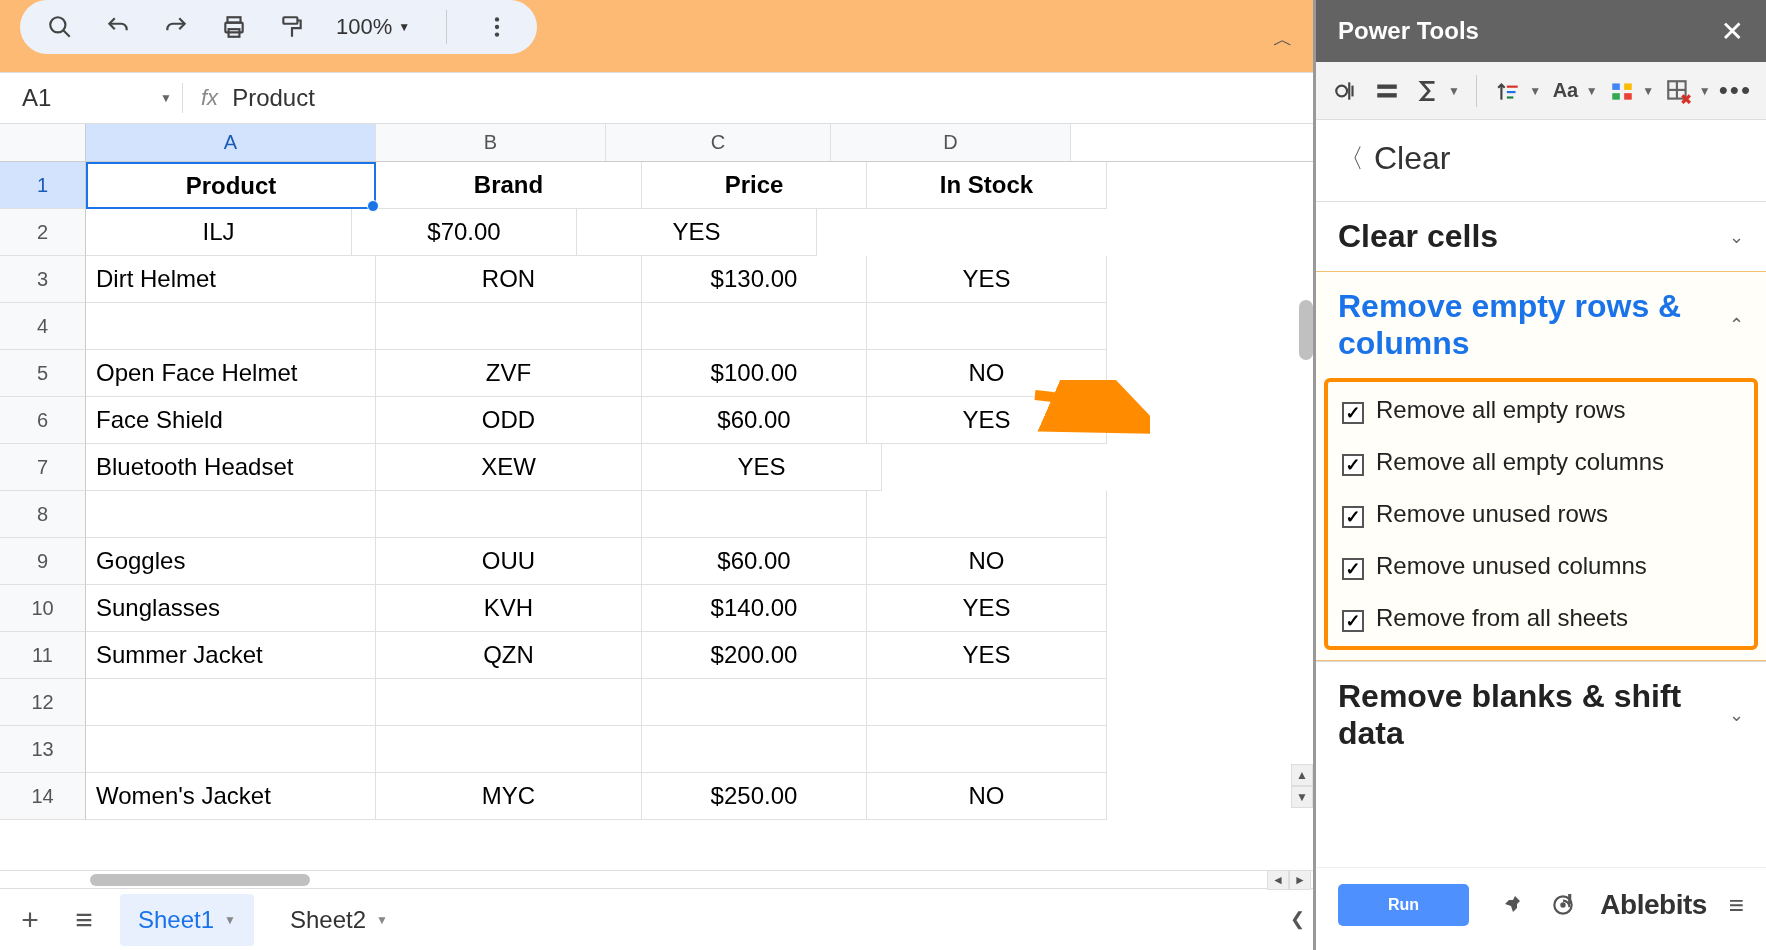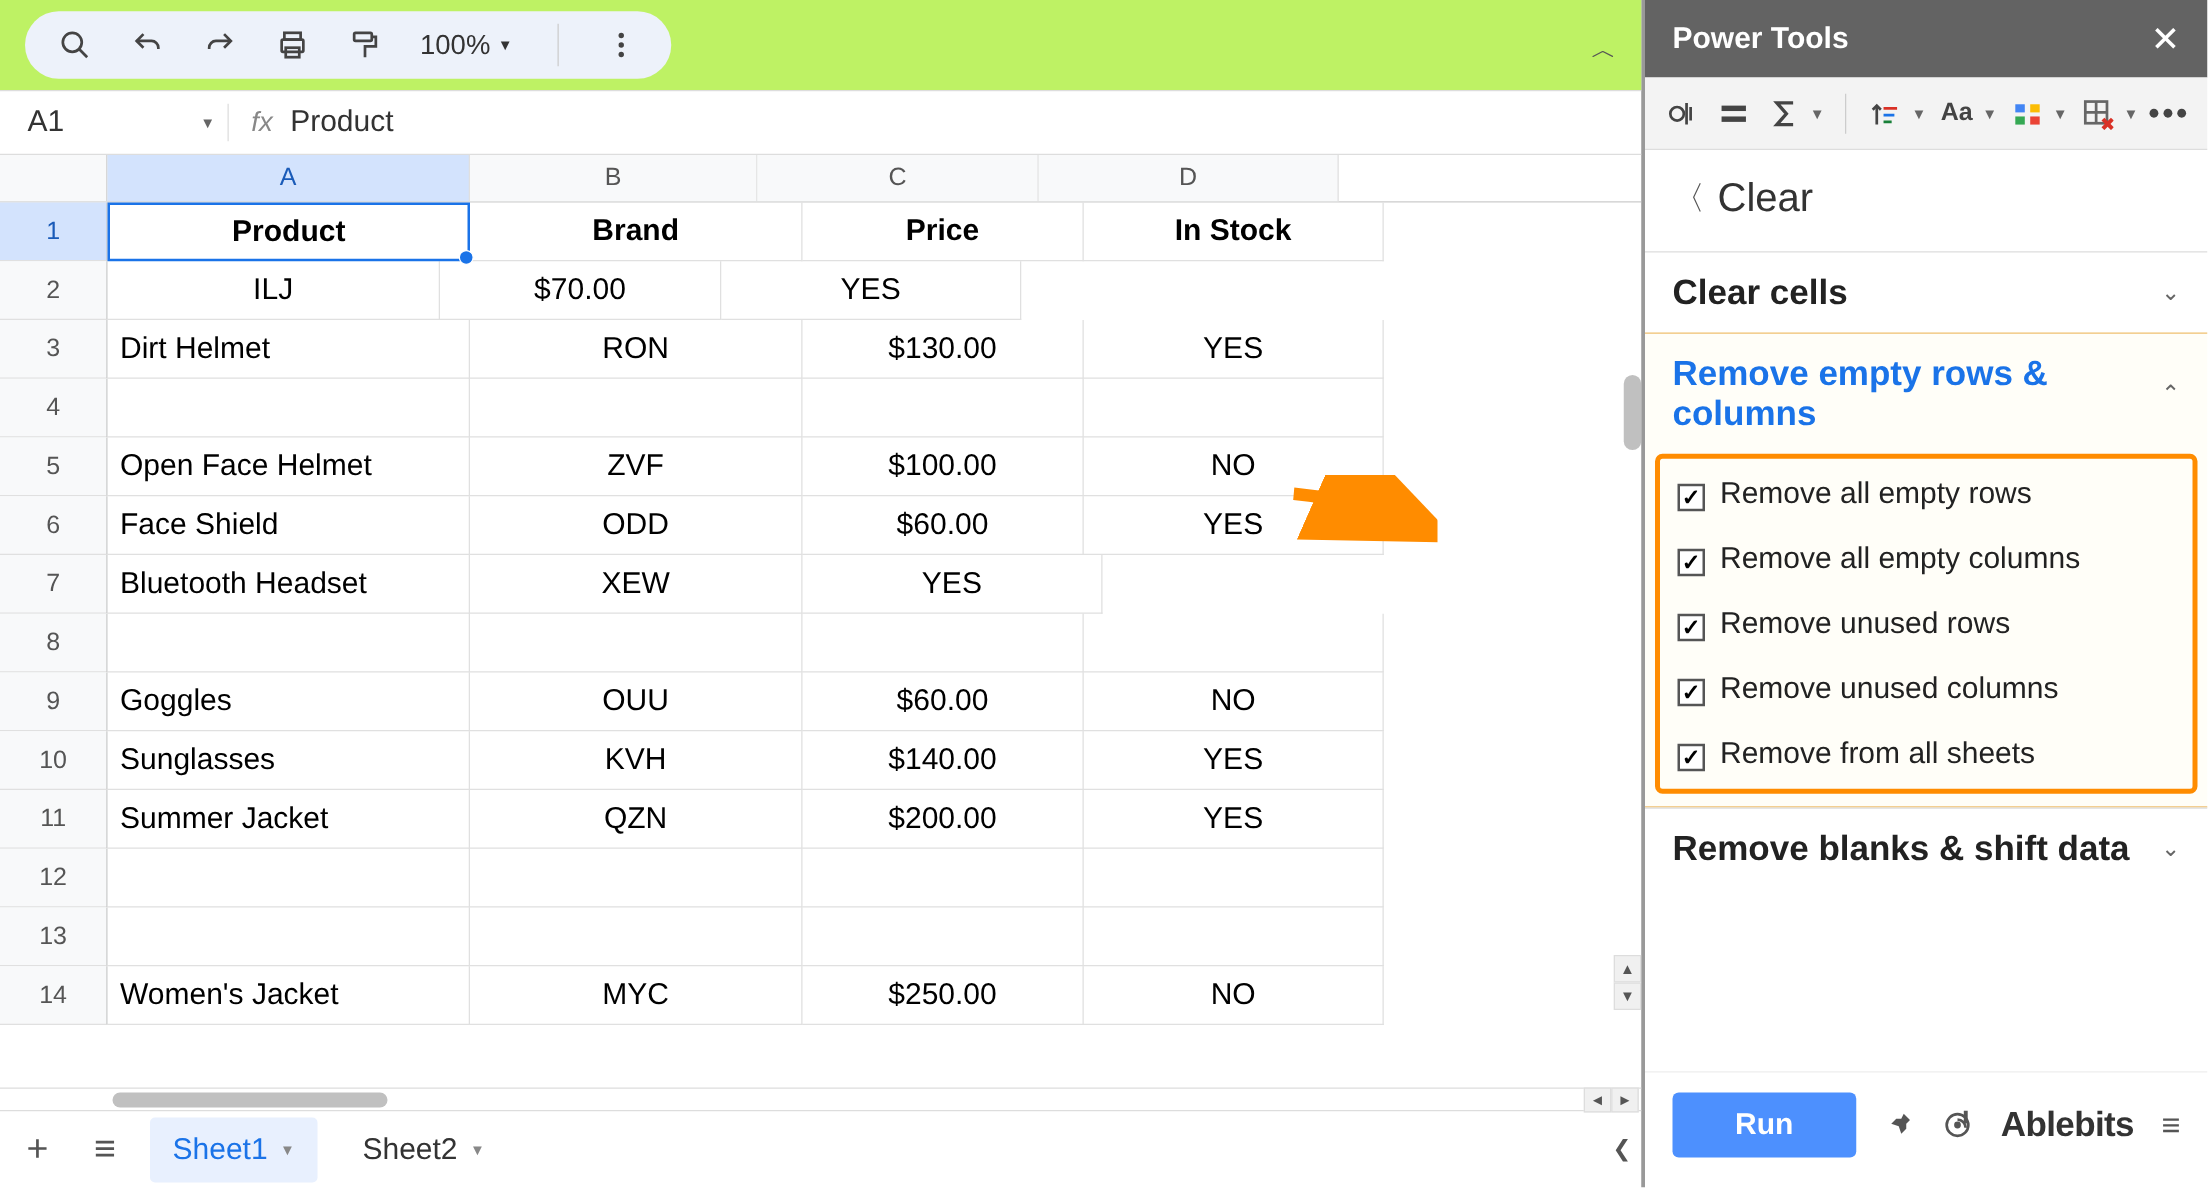--- a/index.html
+++ b/index.html
@@ -1,19 +1,19 @@
 <!DOCTYPE html>
 <html><head>
 <meta charset="utf-8">
 <style>
 * { box-sizing: border-box; margin: 0; padding: 0; }
 body { font-family: Arial, sans-serif; width:1766px; height:950px; overflow:hidden; background:#fff; position:relative; }
 .main-wrap { display:flex; width:100%; height:100%; }
 .sheet-area { flex:1; display:flex; flex-direction:column; position:relative; }
-.toolbar { display:flex; align-items:center; height:72px; padding:0 20px; background:#bef264; }
+.toolbar { display:flex; align-items:flex-start; height:72px; padding:0 20px; background:#fdba74; }
 .toolbar-pill { display:flex; align-items:center; gap:30px; background:#edf2fa; border-radius:40px; padding:10px 26px; }
 .tb-icon { width:28px; height:28px; display:flex; align-items:center; justify-content:center; cursor:pointer; color:#444; }
 .tb-icon svg { width:26px; height:26px; }
 .zoom { display:flex; align-items:center; gap:6px; font-size:22px; color:#333; cursor:pointer; }
 .tb-sep { width:1px; height:34px; background:#ccc; margin:0 6px; }
 .formula-bar { display:flex; align-items:center; height:52px; border-top:1px solid #ddd; border-bottom:1px solid #ddd; padding:0 12px; }
 .namebox { display:flex; align-items:center; width:170px; font-size:24px; color:#333; padding:0 10px; justify-content:space-between; }
 .namebox .caret { font-size:12px; color:#666; }
 .fx { color:#888; font-style:italic; font-size:22px; margin:0 14px 0 18px; }
 .fbar-sep { width:1px; height:30px; background:#ddd; }
@@ -59,30 +59,30 @@
 .pt-icon { width:38px; height:38px; display:flex; align-items:center; justify-content:center; cursor:pointer; color:#444; position:relative; }
 .pt-icon svg { width:26px; height:26px; }
 .pt-caret { font-size:12px; color:#666; margin-left:-4px; cursor:pointer; }
 .pt-sep { width:1px; height:32px; background:#ccc; margin:0 8px; }
 .pt-more { font-size:26px; color:#444; cursor:pointer; letter-spacing:2px; margin-left:auto; }
 .breadcrumb { padding:20px 22px 24px; display:flex; align-items:center; gap:10px; cursor:pointer; }
 .bc-back { font-size:26px; color:#555; }
 .bc-label { font-size:32px; color:#333; }
 .section { border-top:1px solid #ddd; }
 .section-header { display:flex; align-items:center; justify-content:space-between; padding:16px 22px; cursor:pointer; }
-.sec-title { font-size:28px; font-weight:bold; color:#222; }
+.sec-title { font-size:32px; font-weight:bold; color:#222; }
 .sec-title.active { color:#1a73e8; }
 .sec-caret { color:#666; font-size:18px; }
 .highlight-box { border:4px solid #ff8c00; border-radius:6px; margin:0 8px 10px; padding:14px 14px; display:flex; flex-direction:column; gap:24px; }
 .chk-row { display:flex; align-items:flex-end; gap:12px; cursor:pointer; }
 .chk { width:22px; height:22px; border:2px solid #555; display:flex; align-items:center; justify-content:center; background:#fff; }
 .chk.checked::after { content:'✓'; font-size:18px; color:#000; line-height:1; font-weight:bold; }
 .chk-label { font-size:24px; color:#222; }
 .panel-footer { margin-top:auto; padding:16px 22px 24px; display:flex; align-items:center; gap:22px; border-top:1px solid #eee; }
-.run-btn { background:#4d90fe; color:#fff; border:none; padding:12px 50px; font-size:24px; font-weight:bold; border-radius:5px; cursor:pointer; }
+.run-btn { background:#4d90fe; color:#fff; border:none; padding:12px 50px; font-size:16px; font-weight:bold; border-radius:5px; cursor:pointer; }
 .footer-icon { width:30px; height:30px; cursor:pointer; color:#555; display:flex;align-items:center;justify-content:center; margin-left:auto; }
 .footer-icon + .footer-icon { margin-left:0; }
 .brand { font-size:28px; font-weight:bold; color:#333; letter-spacing:-0.5px; }
 .hamburger { font-size:26px; color:#555; cursor:pointer; }
 
 .arrow-annotation { position:absolute; left:1030px; top:380px; width:120px; height:60px; pointer-events:none; z-index:50; }
 .arrow-annotation svg { width:100%; height:100%; }
 </style>
 </head>
 <body>

